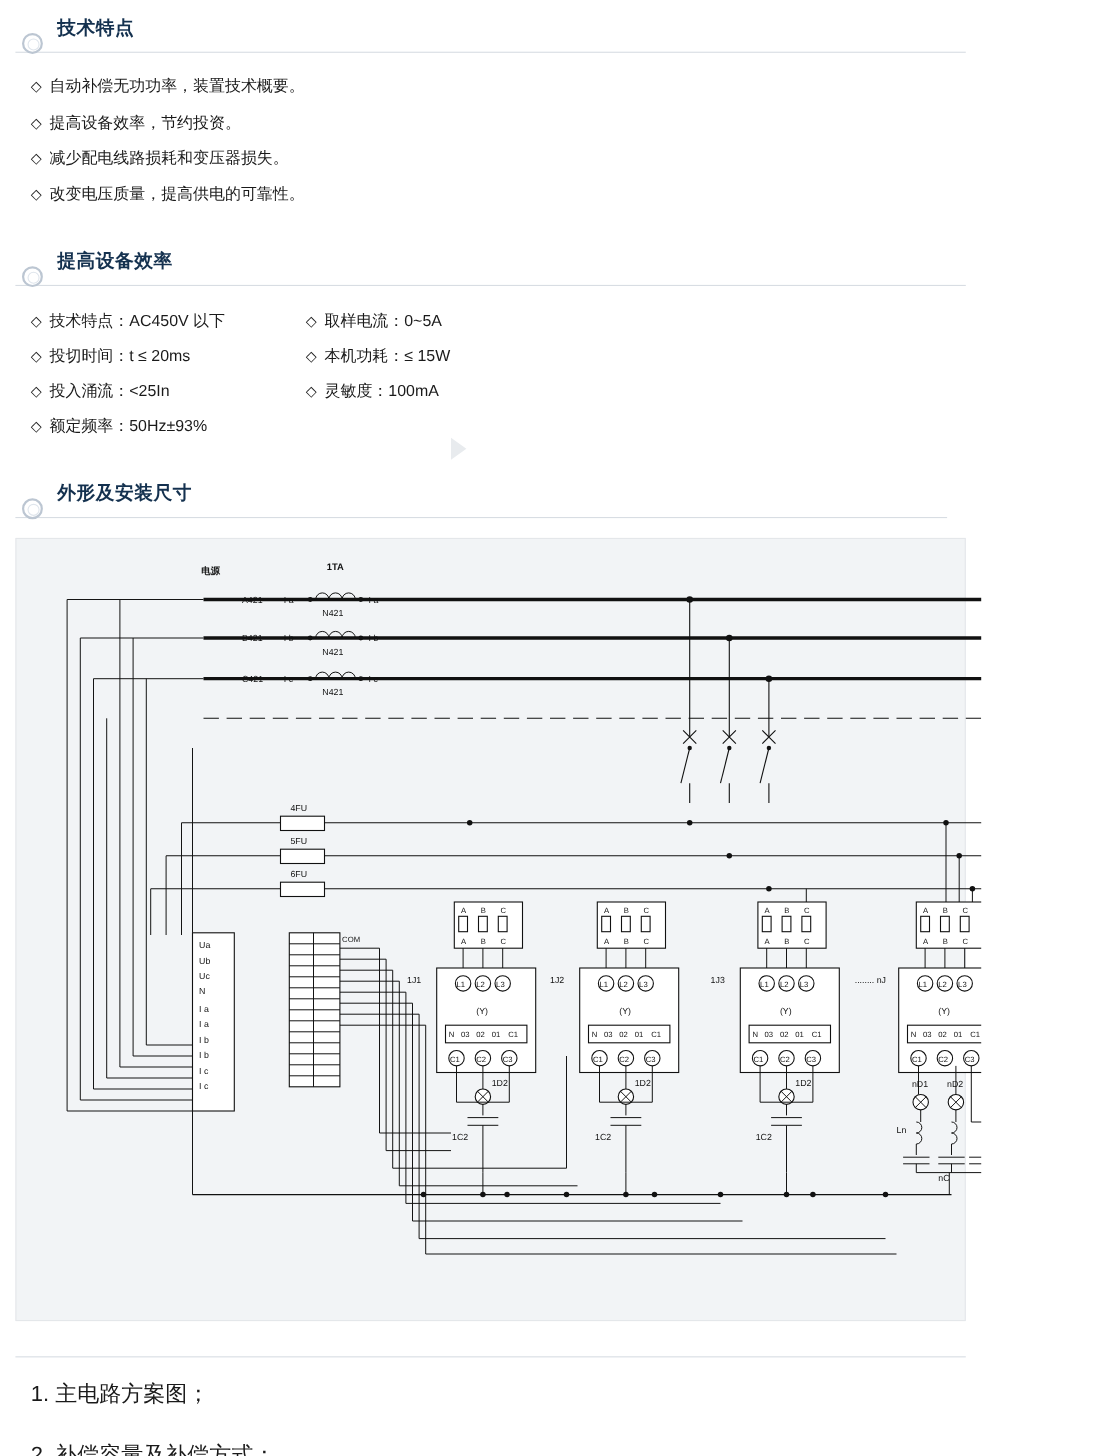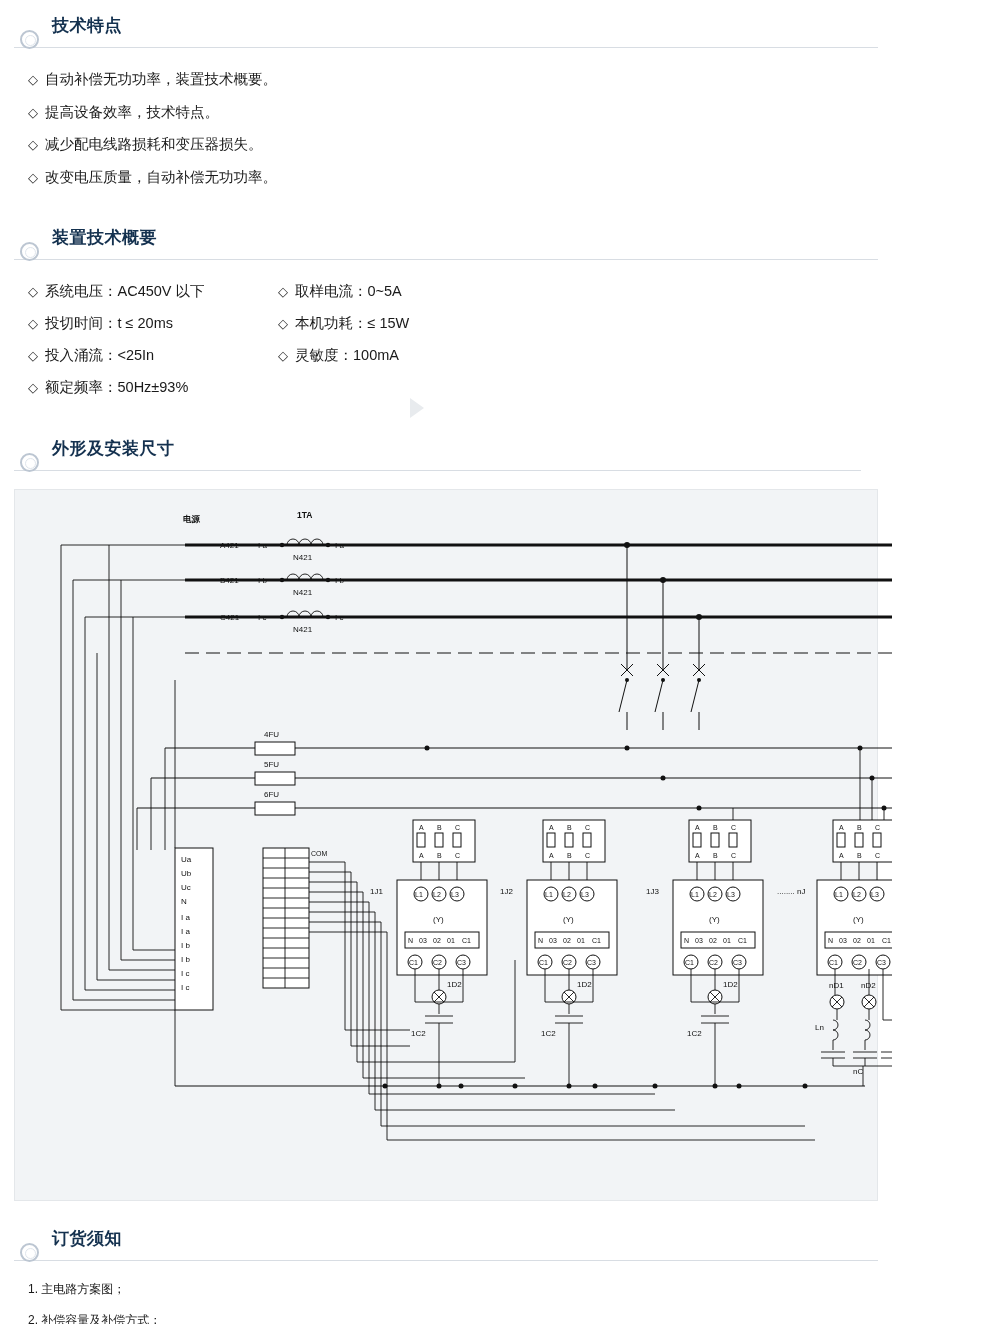--- a/index.html
+++ b/index.html
@@ -80,23 +80,23 @@
     background: #f2f4f6;
     border: 1px solid #e4e7ea;
     height: 712px;
     position: relative;
   }
   .diagram-panel svg { display: block; }
 
   
   .order-list { margin: 20px 0 0 14px; }
   .order-item {
-    font-size: 12px;
+    font-size: 20px;
     line-height: 1.4;
-    margin-bottom: 14px;
+    margin-bottom: 27px;
   }
 
   .watermark {
     position: absolute;
     left: 410px; top: 398px;
     width: 0; height: 0;
     border-left: 14px solid #e8ebee;
     border-top: 10px solid transparent;
     border-bottom: 10px solid transparent;
   }
@@ -113,44 +113,44 @@
     </div>
     <div class="rule"></div>
 
     <div class="feature-list">
       <div class="feature-item">
         <span class="diamond">◇</span>
         <span>自动补偿无功功率，装置技术概要。</span>
       </div>
       <div class="feature-item">
         <span class="diamond">◇</span>
-        <span>提高设备效率，技术特点。</span>
+        <span>提高设备效率，节约投资。</span>
       </div>
       <div class="feature-item">
         <span class="diamond">◇</span>
         <span>减少配电线路损耗和变压器损失。</span>
       </div>
       <div class="feature-item">
         <span class="diamond">◇</span>
-        <span>改变电压质量，自动补偿无功功率。</span>
+        <span>改变电压质量，提高供电的可靠性。</span>
       </div>
     </div>
   </div>
 
   <div style="padding:26px 14px 0 14px;">
     <div class="section-head">
       <span class="ring"></span>
-      <h2>装置技术概要</h2>
+      <h2>提高设备效率</h2>
     </div>
     <div class="rule"></div>
 
     <div class="spec-grid">
       <div class="spec-item">
         <span class="diamond">◇</span>
-        <span>系统电压：AC450V 以下</span>
+        <span>技术特点：AC450V 以下</span>
       </div>
       <div class="spec-item">
         <span class="diamond">◇</span>
         <span>取样电流：0~5A</span>
       </div>
       <div class="spec-item">
         <span class="diamond">◇</span>
         <span>投切时间：t ≤ 20ms</span>
       </div>
       <div class="spec-item">
@@ -601,24 +601,20 @@
       <line class="thin" x1="554" y1="576" x2="554" y2="596"></line>
       <line class="thin" x1="700" y1="576" x2="700" y2="596"></line>
       <line class="thin" x1="848" y1="576" x2="848" y2="596"></line>
 
       <line class="thin" x1="160" y1="190" x2="160" y2="358"></line>
       <line class="thin" x1="160" y1="190" x2="612" y2="190" stroke-opacity="0"></line>
     </svg>
   </div>
 
   <div style="padding:26px 14px 0 14px;">
-    <div class="section-head">
-      <span class="ring"></span>
-      <h2>订货须知</h2>
-    </div>
     <div class="rule"></div>
 
     <div class="order-list">
       <div class="order-item">1. 主电路方案图；</div>
       <div class="order-item">2. 补偿容量及补偿方式；</div>
 
     </div>
   </div>
 
 </div>

